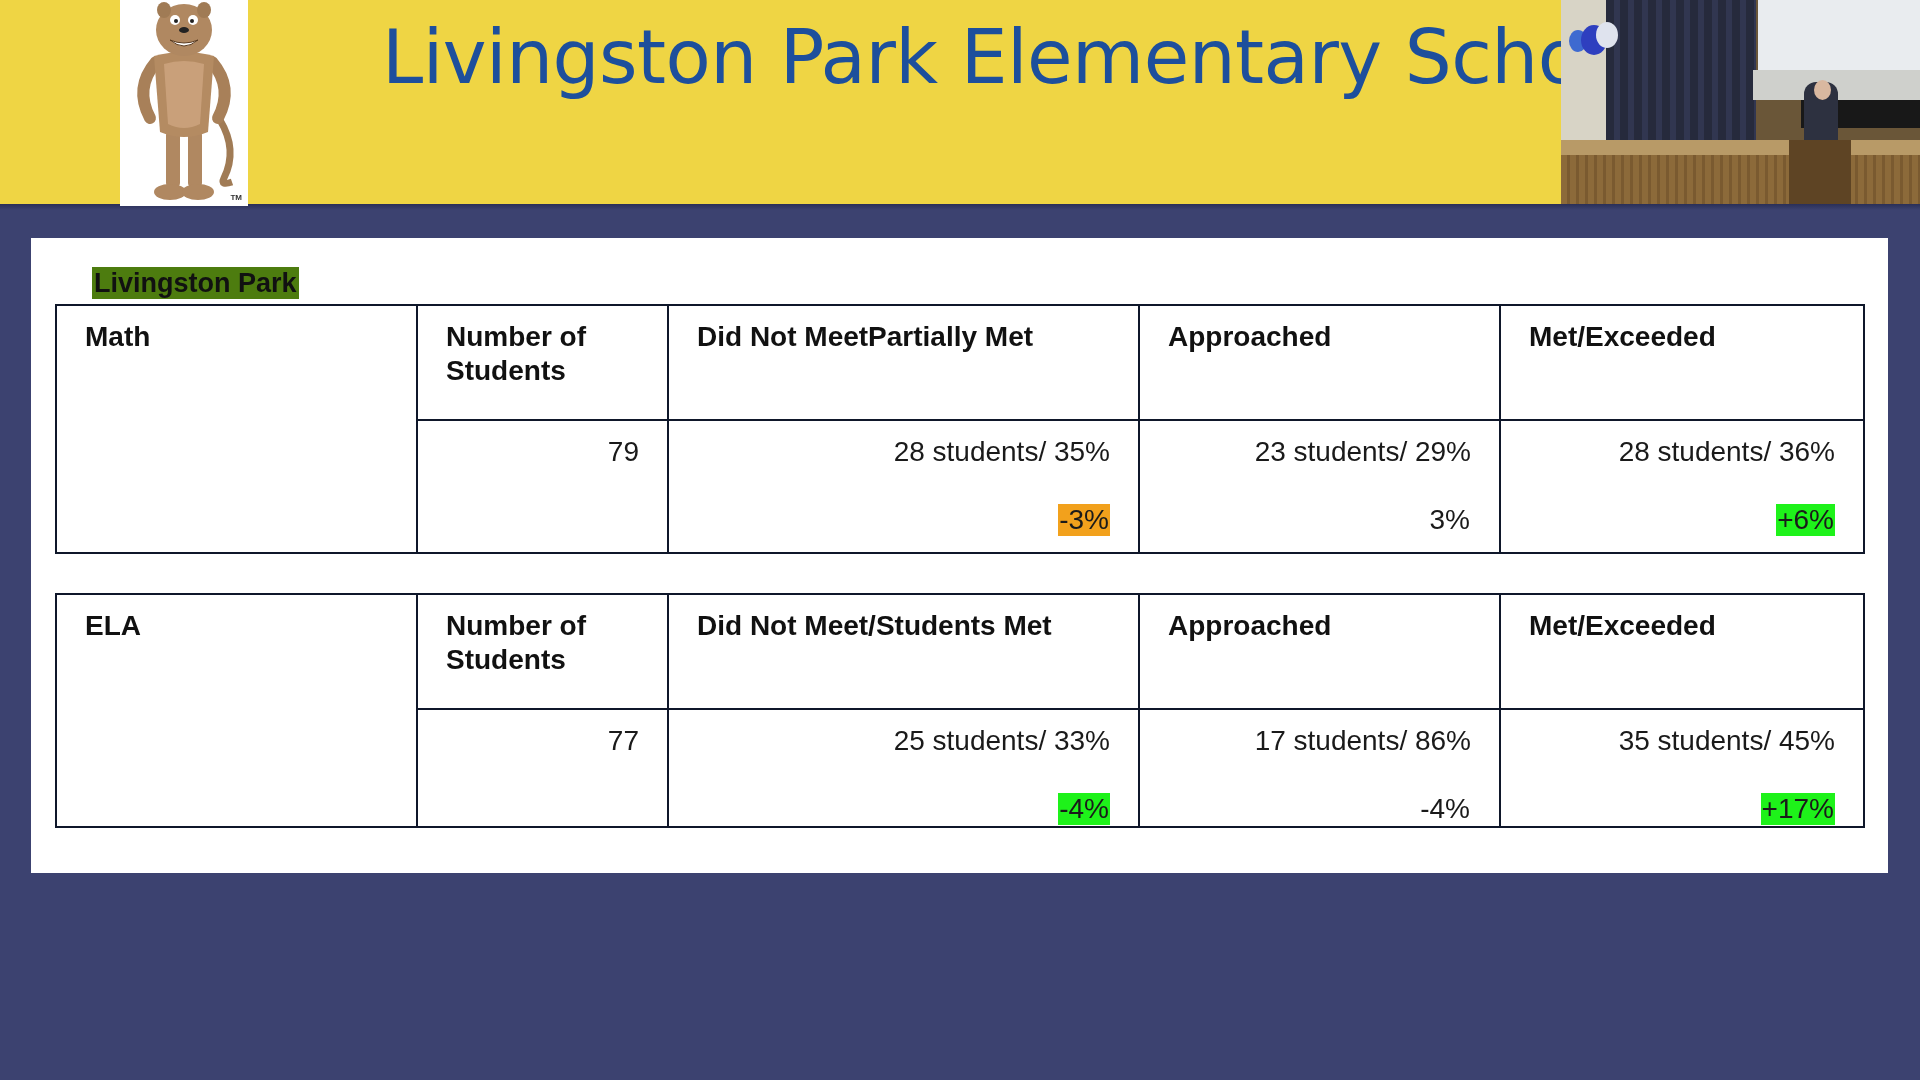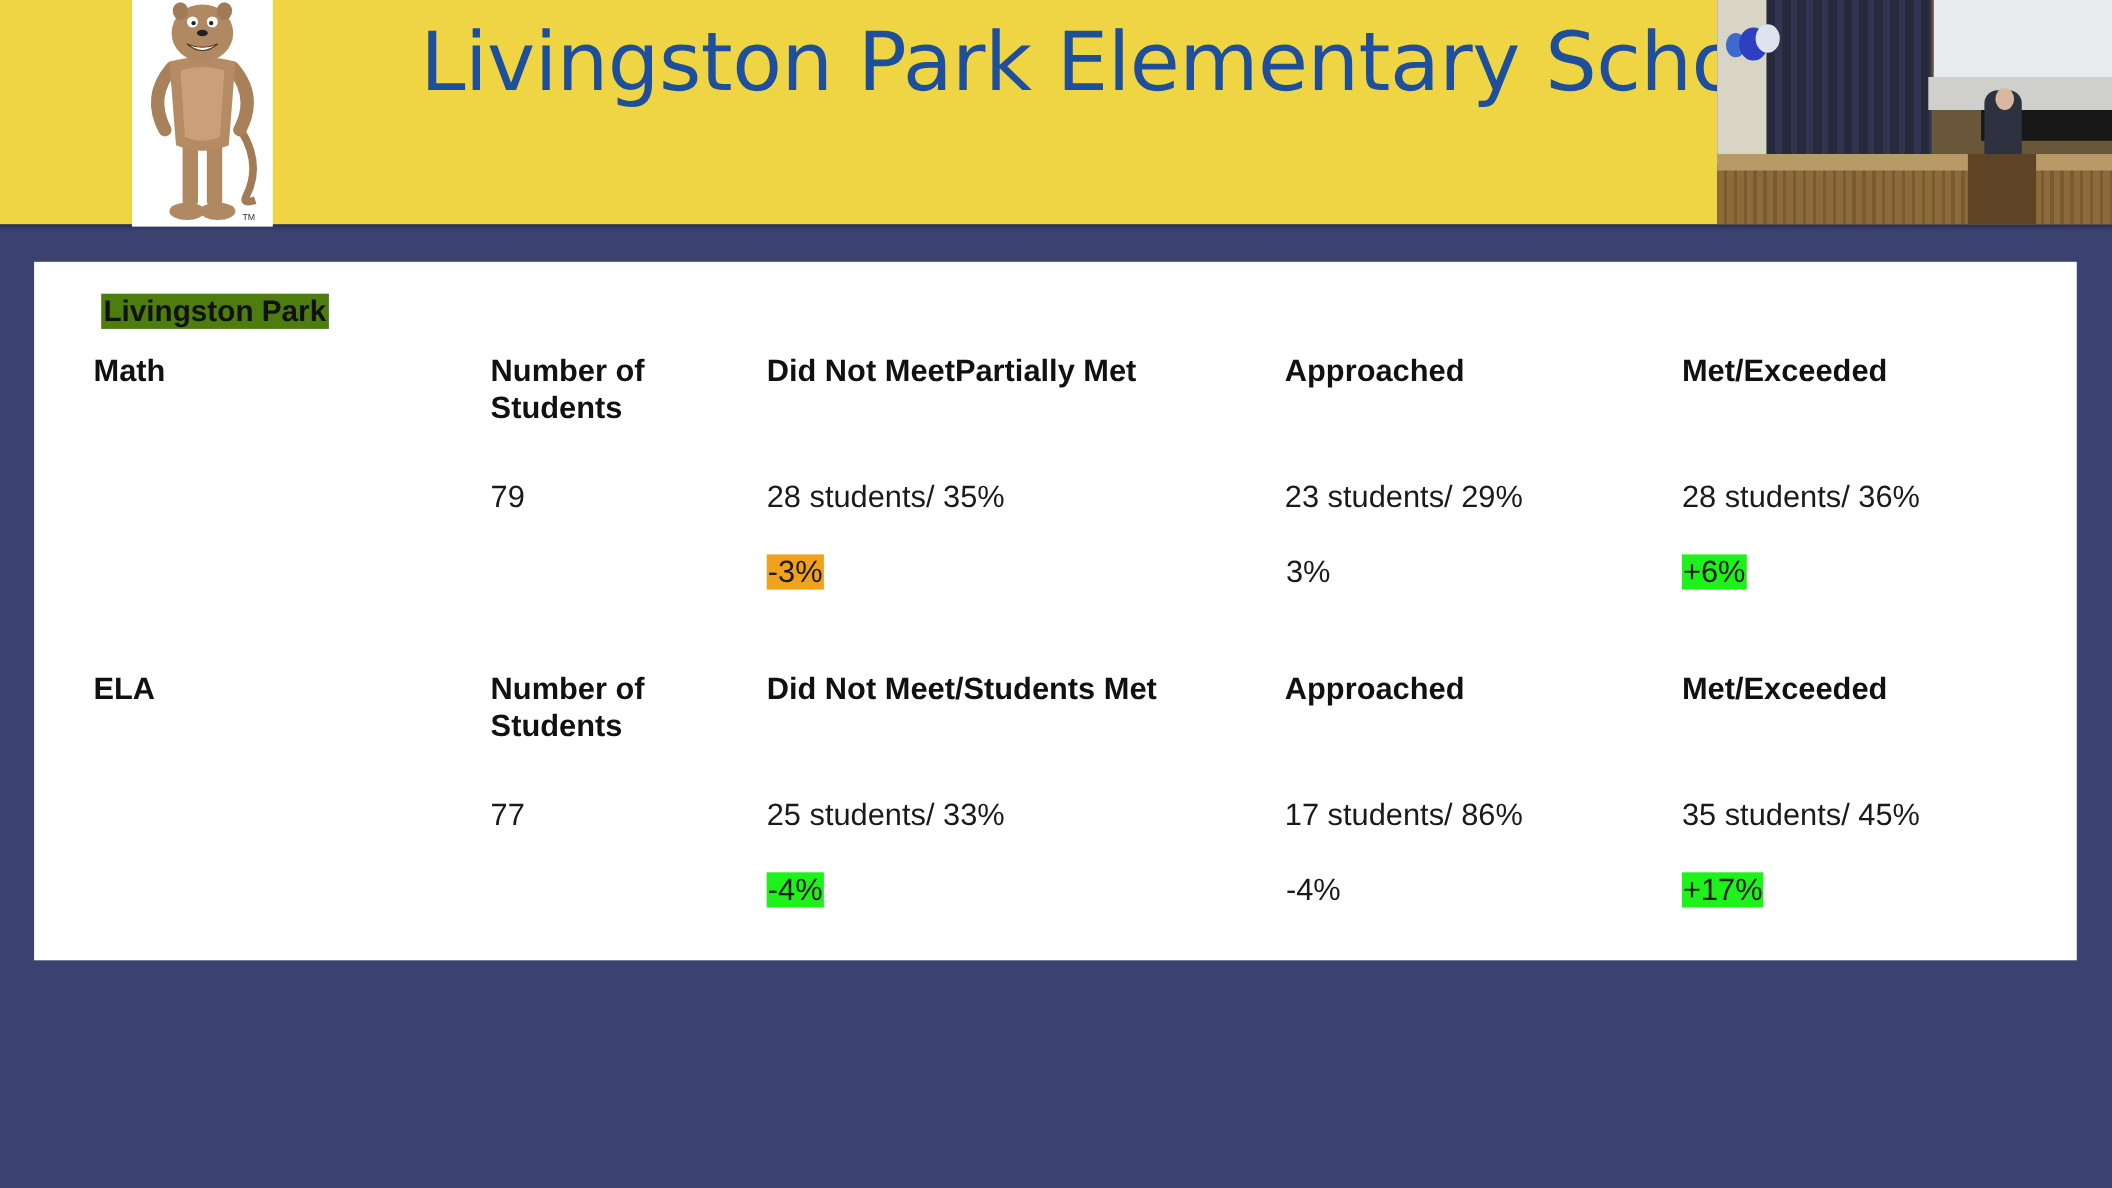--- a/index.html
+++ b/index.html
@@ -14,21 +14,21 @@
   }
   .banner-shadow {
     position: absolute; left: 0; top: 204px; width: 1920px; height: 6px;
     background: linear-gradient(#2a2f57, #3c4270);
   }
   .mascot-box {
     position: absolute; left: 120px; top: 0; width: 128px; height: 206px;
     background: #ffffff;
   }
   .mascot-box svg { position: absolute; left: 0; top: 0; }
-  .tm { position: absolute; right: 16px; bottom: 4px; font-size: 8px; color: #333; font-weight: normal; }
+  .tm { position: absolute; right: 6px; bottom: 4px; font-size: 8px; color: #333; font-weight: bold; }
   .title {
     position: absolute; left: 382px; top: 14px;
     font-size: 74px; color: #1d4f9c; letter-spacing: -0.5px; white-space: nowrap;
     font-family: "DejaVu Sans", sans-serif;
   }
   .video-inset {
     position: absolute; left: 1561px; top: 0; width: 359px; height: 204px;
     background: #6a5638; overflow: hidden;
   }
   .vi-wall { position:absolute; left:0; top:0; width:45px; height:150px; background:#d8d4c6; }
@@ -54,24 +54,24 @@
   .label {
     position: absolute; left: 92px; top: 267px;
     font-size: 27px; font-weight: bold; color: #111;
     background: #4d7c0f; padding: 0 2px; line-height: 32px;
   }
   table.grid {
     position: absolute; border-collapse: collapse; table-layout: fixed;
     font-size: 28px; color: #1a1a1a;
   }
   table.grid td {
-    border: 2px solid #ffffff; vertical-align: top; padding: 0 28px; 
+    border: 2px solid #0f172a; vertical-align: top; padding: 0 28px; 
   }
   table.grid td.hdr { font-weight: bold; color: #111; line-height: 34px; padding-top: 14px; }
-  table.grid td.data { padding-top: 14px; line-height: 34px; }
+  table.grid td.data { padding-top: 14px; line-height: 34px; text-align: right; }
   .chg { display: inline-block; margin-top: 35px; line-height: 32px; padding: 0 1px; }
   .chg.orange { background: #f2a11c; }
   .chg.green { background: #1ef21a; }
 </style>
 </head>
 <body>
 
 <div class="banner"></div>
 <div class="banner-shadow"></div>
 

